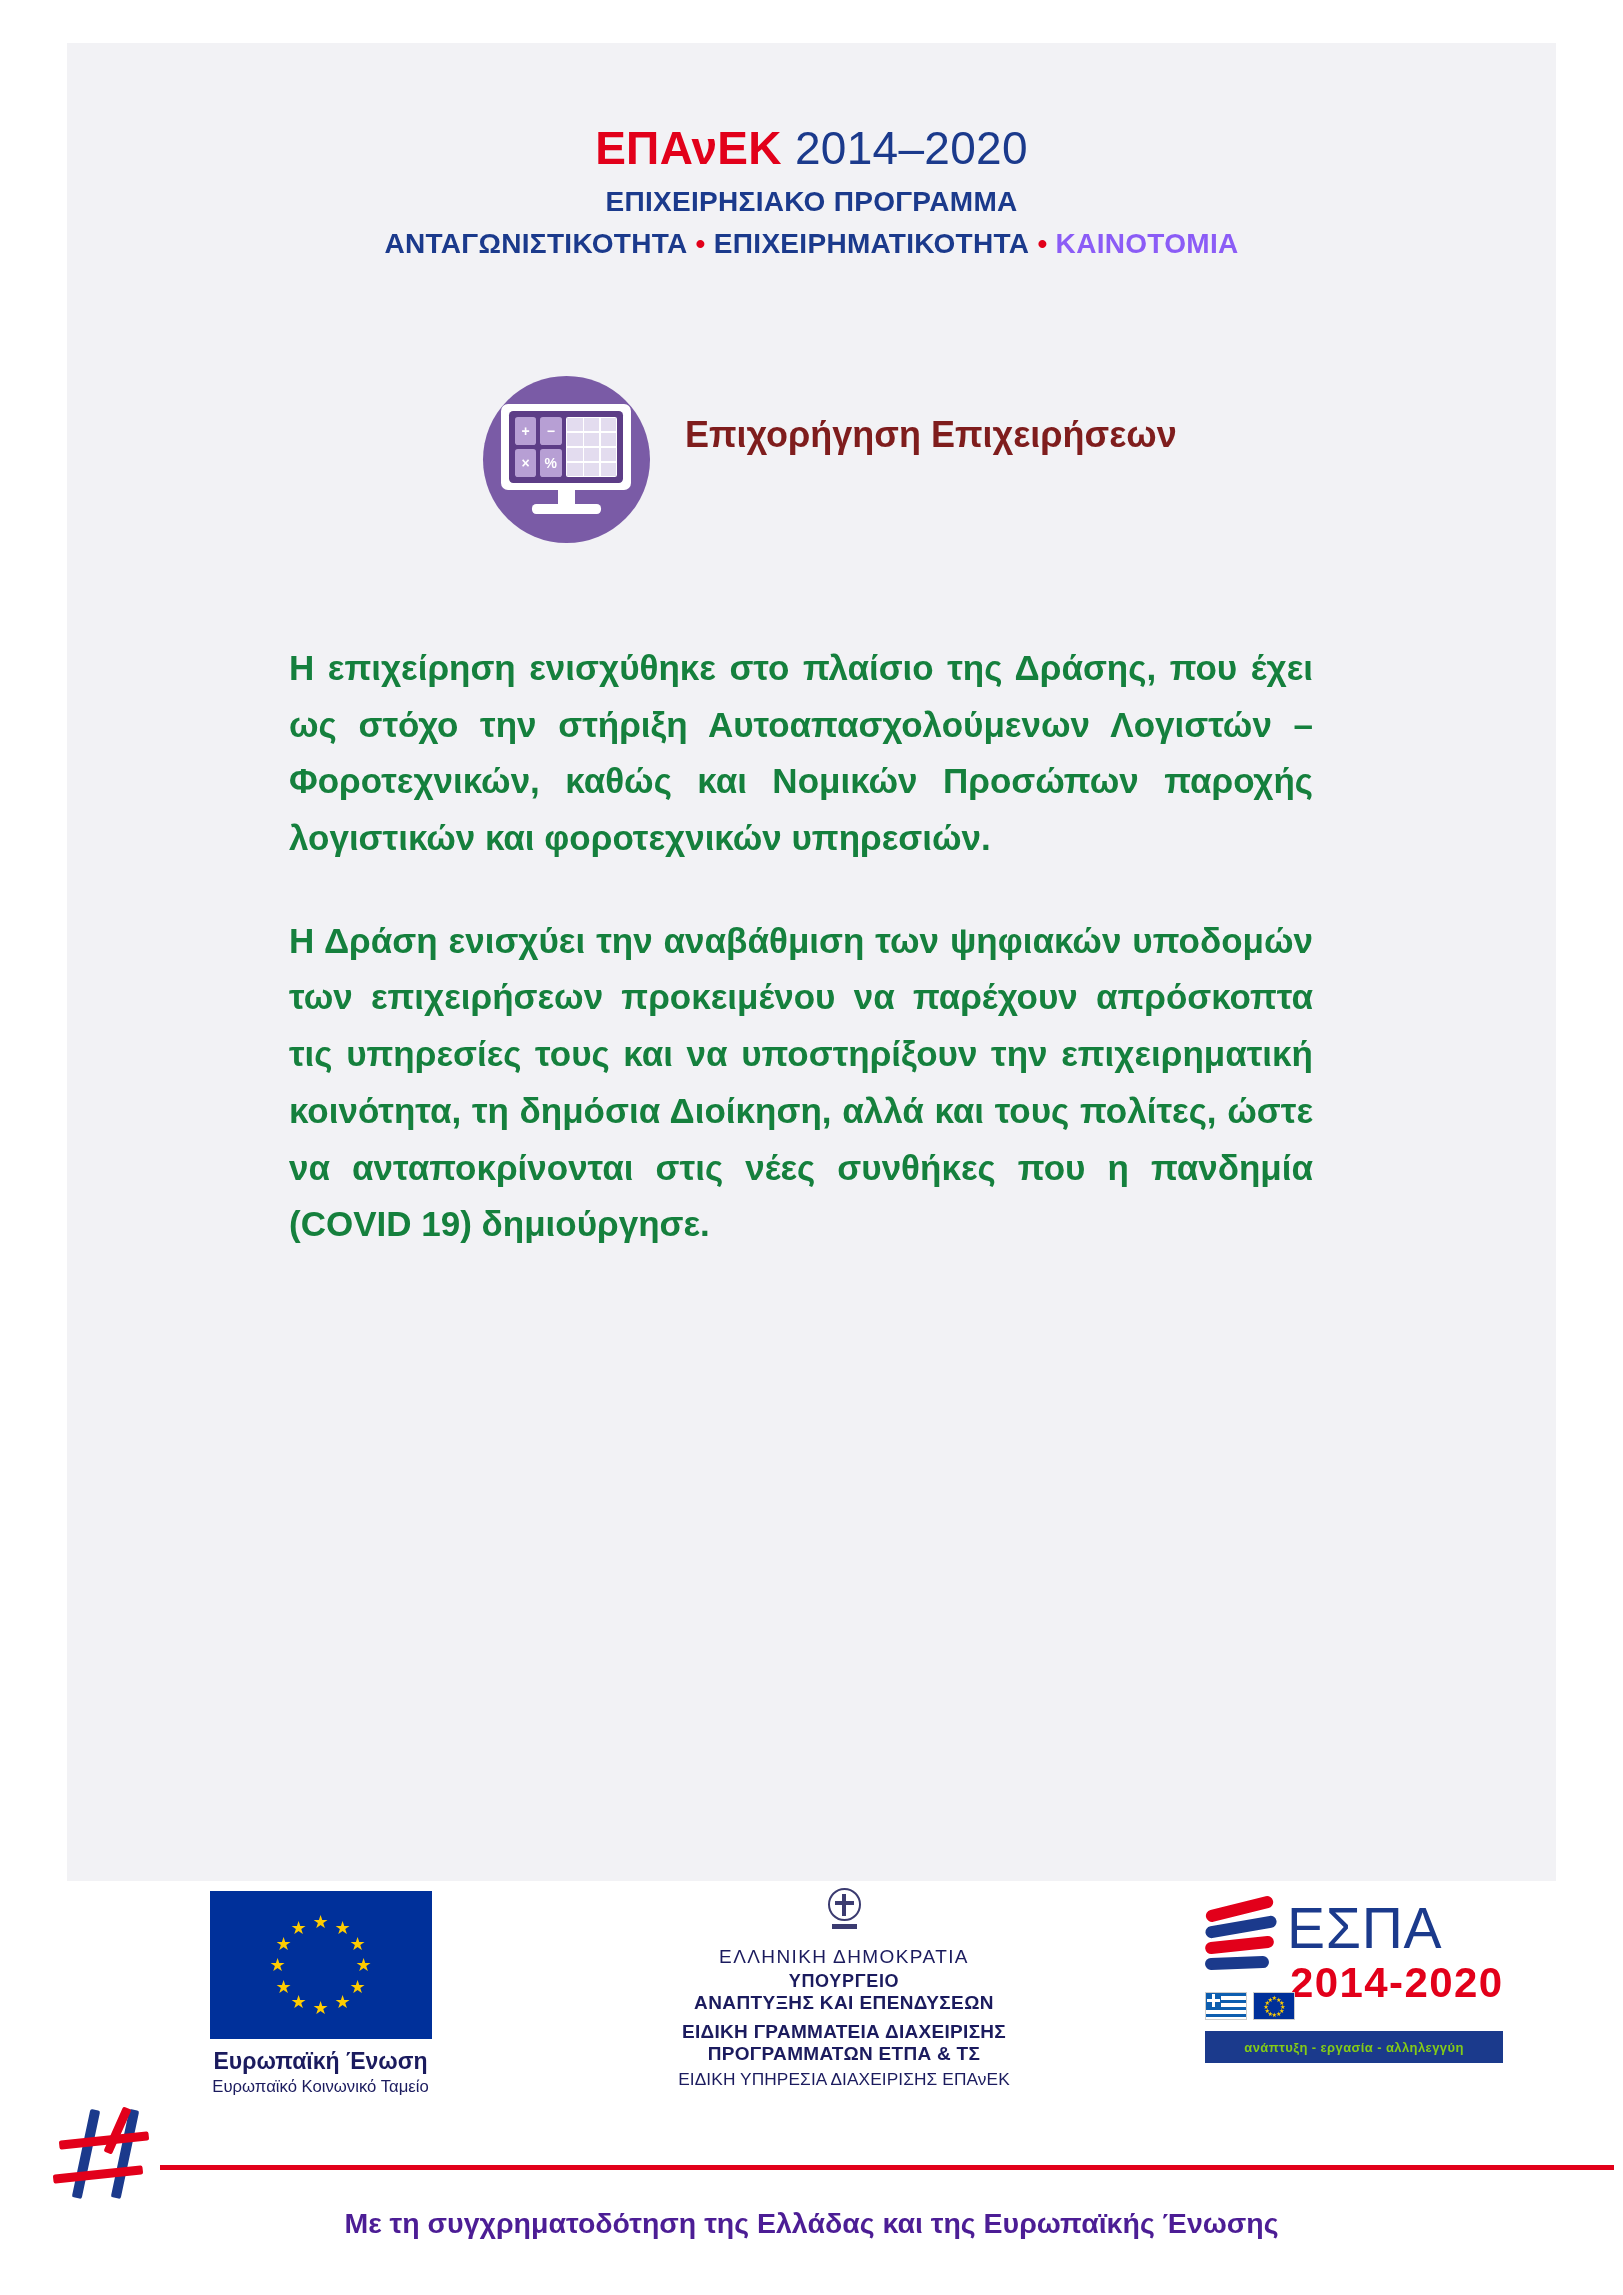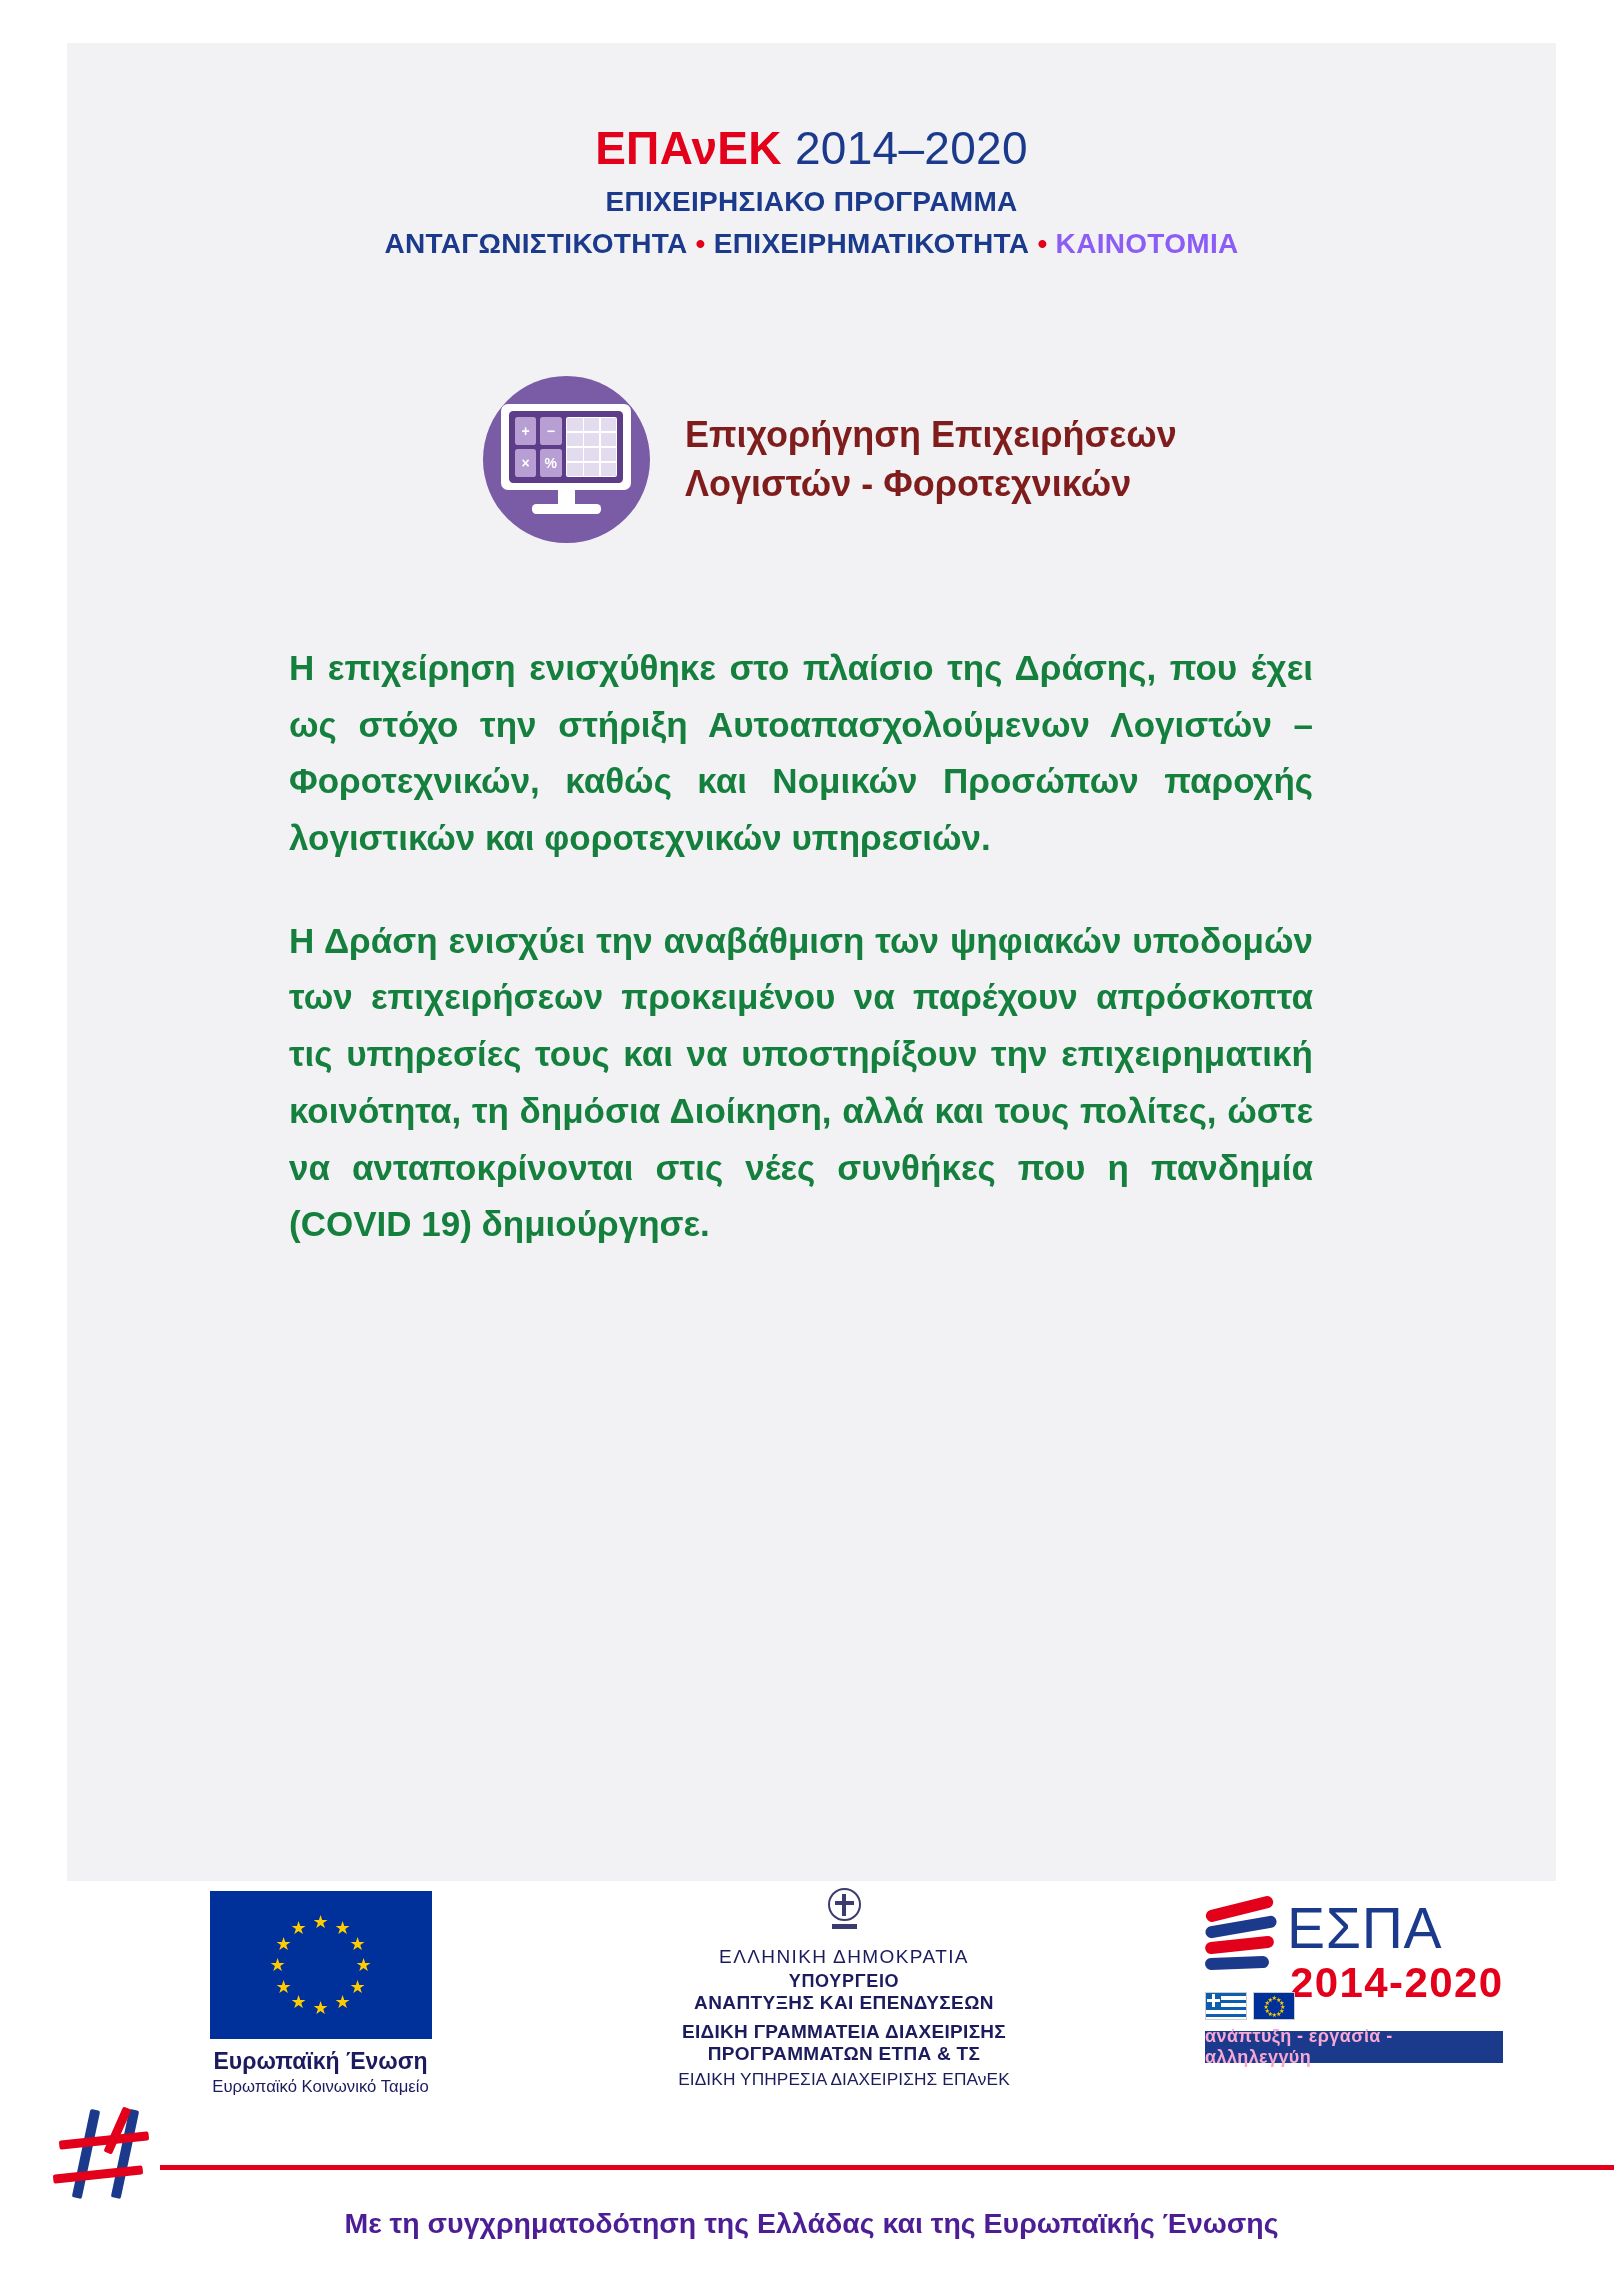--- a/index.html
+++ b/index.html
@@ -340,22 +340,22 @@
     width: 6.2px; height: 6.2px;
     text-align: center;
   }
   .espa-bar {
     position: absolute;
     left: 0;
     top: 136px;
     width: 298px;
     height: 32px;
     background: #1b3a8c;
-    color: #f9a8d4;
-    font-size: 18px;
+    color: #84cc16;
+    font-size: 13px;
     font-weight: bold;
     display: flex;
     align-items: center;
     justify-content: center;
     letter-spacing: 0.4px;
   }
 
   
   .red-line {
     position: absolute;
@@ -440,21 +440,20 @@
             <div class="grid-cell"></div>
               <div class="grid-cell"></div>
               <div class="grid-cell"></div>
           </div>
         </div>
         <div class="monitor-neck"></div>
         <div class="monitor-base"></div>
       </div>
       <div class="action-text">
         <div>Επιχορήγηση Επιχειρήσεων</div>
-        <div>Λογιστών - Φοροτεχνικών</div>
       </div>
     </div>
 
     <div class="body-copy">
       <p>Η επιχείρηση ενισχύθηκε  στο πλαίσιο της Δράσης, που έχει ως στόχο την στήριξη Αυτοαπασχολούμενων Λογιστών – Φοροτεχνικών, καθώς και Νομικών Προσώπων παροχής λογιστικών και φοροτεχνικών υπηρεσιών.</p>
       <p>Η Δράση ενισχύει την αναβάθμιση των ψηφιακών υποδομών των επιχειρήσεων προκειμένου να παρέχουν απρόσκοπτα τις υπηρεσίες τους και να υποστηρίξουν την επιχειρηματική κοινότητα, τη δημόσια Διοίκηση, αλλά και τους πολίτες, ώστε να ανταποκρίνονται στις νέες συνθήκες που η πανδημία (COVID 19) δημιούργησε.</p>
     </div>
   </div>
 
   <div class="footer-strip">

